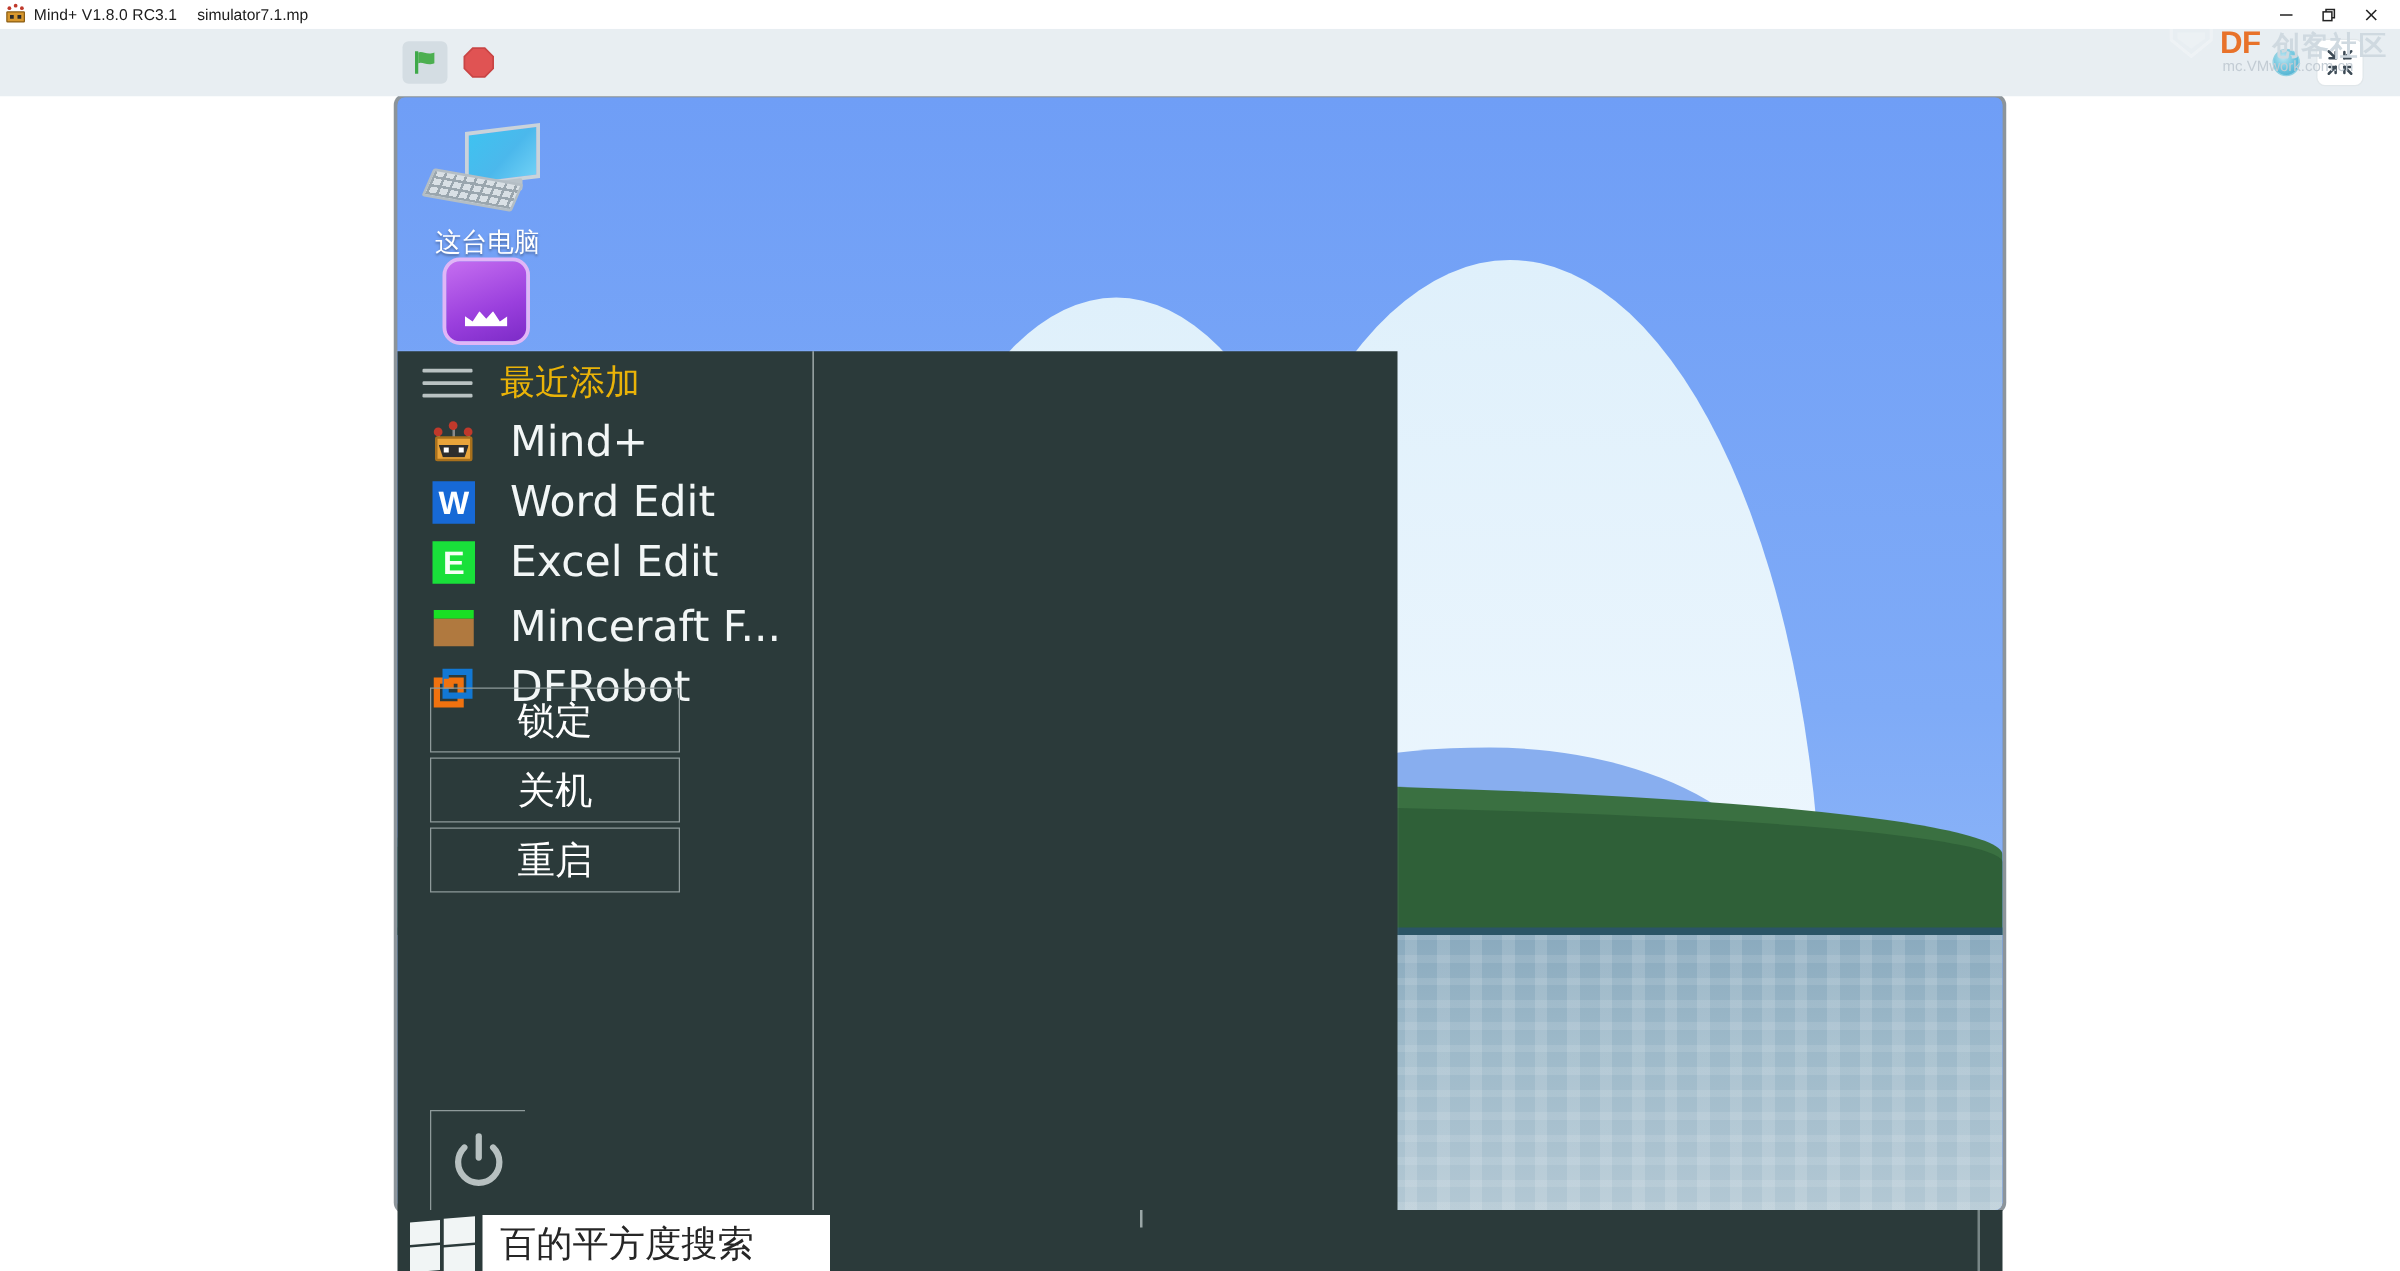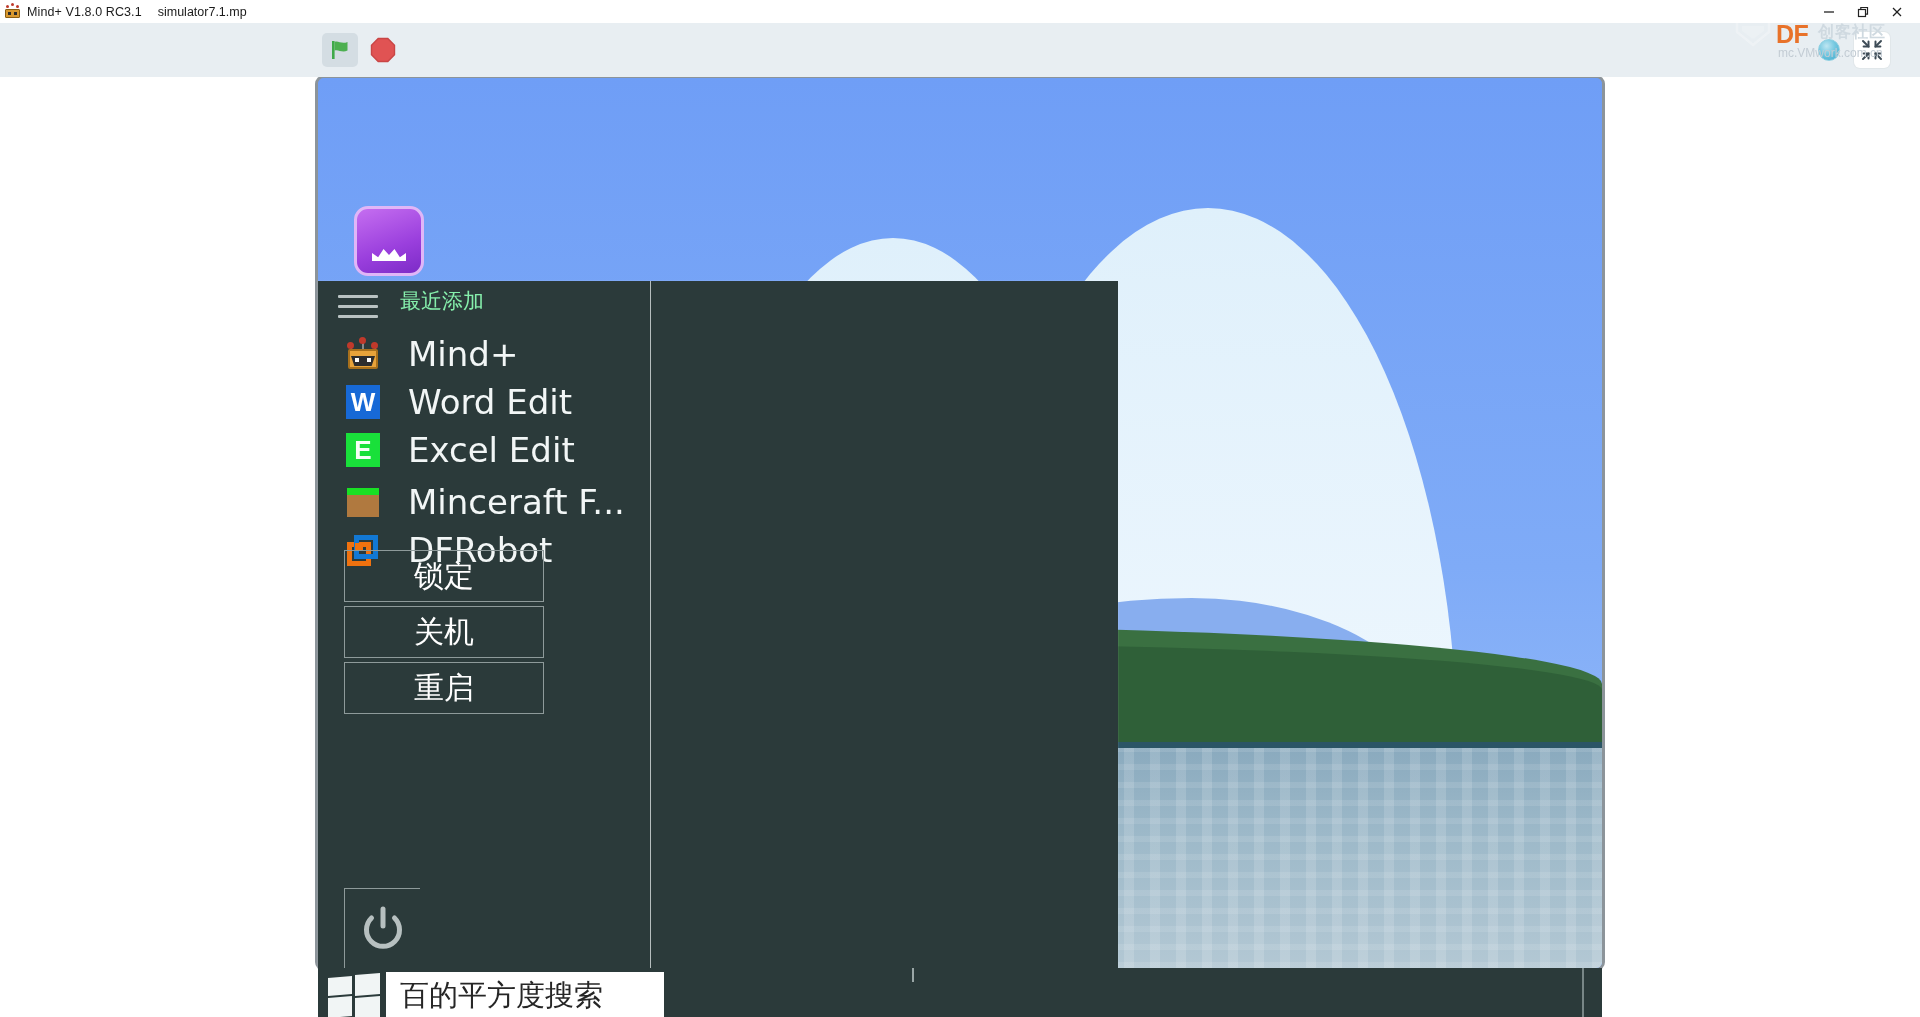--- a/index.html
+++ b/index.html
@@ -52,21 +52,21 @@
   .wm-shield {
     position: absolute; left: 0px; top: 10px; width: 38px; height: 30px;
     opacity: .28;
   }
   .wm-df {
     position: absolute; left: 42px; top: 12px;
     font-size: 25px; font-weight: bold; color: #e8722a; letter-spacing: -0.5px;
   }
   .wm-cn {
     position: absolute; left: 84px; top: 14px;
-    font-size: 16px; font-weight: bold; color: #cfd9e0; letter-spacing: 1px; white-space: nowrap;
+    font-size: 22px; font-weight: bold; color: #cfd9e0; letter-spacing: 1px; white-space: nowrap;
   }
   .wm-url {
     position: absolute; left: 44px; top: 38px;
     font-size: 12px; color: #c3ccd4; white-space: nowrap;
   }
 
   
   .toolbar {
     position: absolute; left: 0; top: 23px; width: 1920px; height: 54px;
     background: #e8eef2;
@@ -200,21 +200,21 @@
   .sm-left { position: absolute; left: 0; top: 0; width: 332px; height: 687px; }
 
   .sm-hamburger {
     position: absolute; left: 20px; top: 14px; width: 40px; height: 30px;
   }
   .sm-hamburger span {
     display: block; height: 3px; background: #b9c2c2; border-radius: 1px; margin-bottom: 7px;
   }
   .sm-header {
     position: absolute; left: 82px; top: 6px;
-    color: #86efac; font-size: 21px;
+    color: #eab308; font-size: 28px;
     font-family: "DejaVu Sans", "Liberation Sans", sans-serif;
     white-space: nowrap;
   }
 
   .sm-item {
     position: absolute; left: 28px; display: flex; align-items: center; gap: 28px;
     white-space: nowrap;
   }
   .sm-item .ilbl {
     color: #f2f6f6; font-size: 34px; line-height: 1;
@@ -386,20 +386,28 @@
       <div class="wp-cloud c3" data-name="wallpaper-cloud"></div>
       <div class="wp-cloud c1" data-name="wallpaper-cloud"></div>
       <div class="wp-cloud c2" data-name="wallpaper-cloud"></div>
       <div class="wp-mtn m1" data-name="wallpaper-mountain"></div>
       <div class="wp-mtn m2" data-name="wallpaper-mountain"></div>
       <div class="wp-hill" data-name="wallpaper-hill"></div>
       <div class="wp-hill2" data-name="wallpaper-hill"></div>
       <div class="wp-waterline" data-name="wallpaper-shoreline"></div>
       <div class="wp-water" data-name="wallpaper-water"></div>
 
+      <div class="desk-icon" style="left: 2px; top: 22px;" data-name="desktop-icon-this-pc">
+        <div class="pc-icon" data-name="this-pc-icon">
+          <div class="pc-mon"></div>
+          <div class="pc-stand"></div>
+          <div class="pc-kb"></div>
+        </div>
+        <div class="lbl" data-name="desktop-icon-label">这台电脑</div>
+      </div>
 
       <div class="purple-icon" style="left: 36px; top: 128px;" data-name="purple-app-icon">
         <div class="crown" data-name="crown-glyph"></div>
       </div>
     </div>
   </div>
 
   <div class="startmenu" data-name="start-menu">
     <div class="sm-left" data-name="start-menu-left-column">
 

